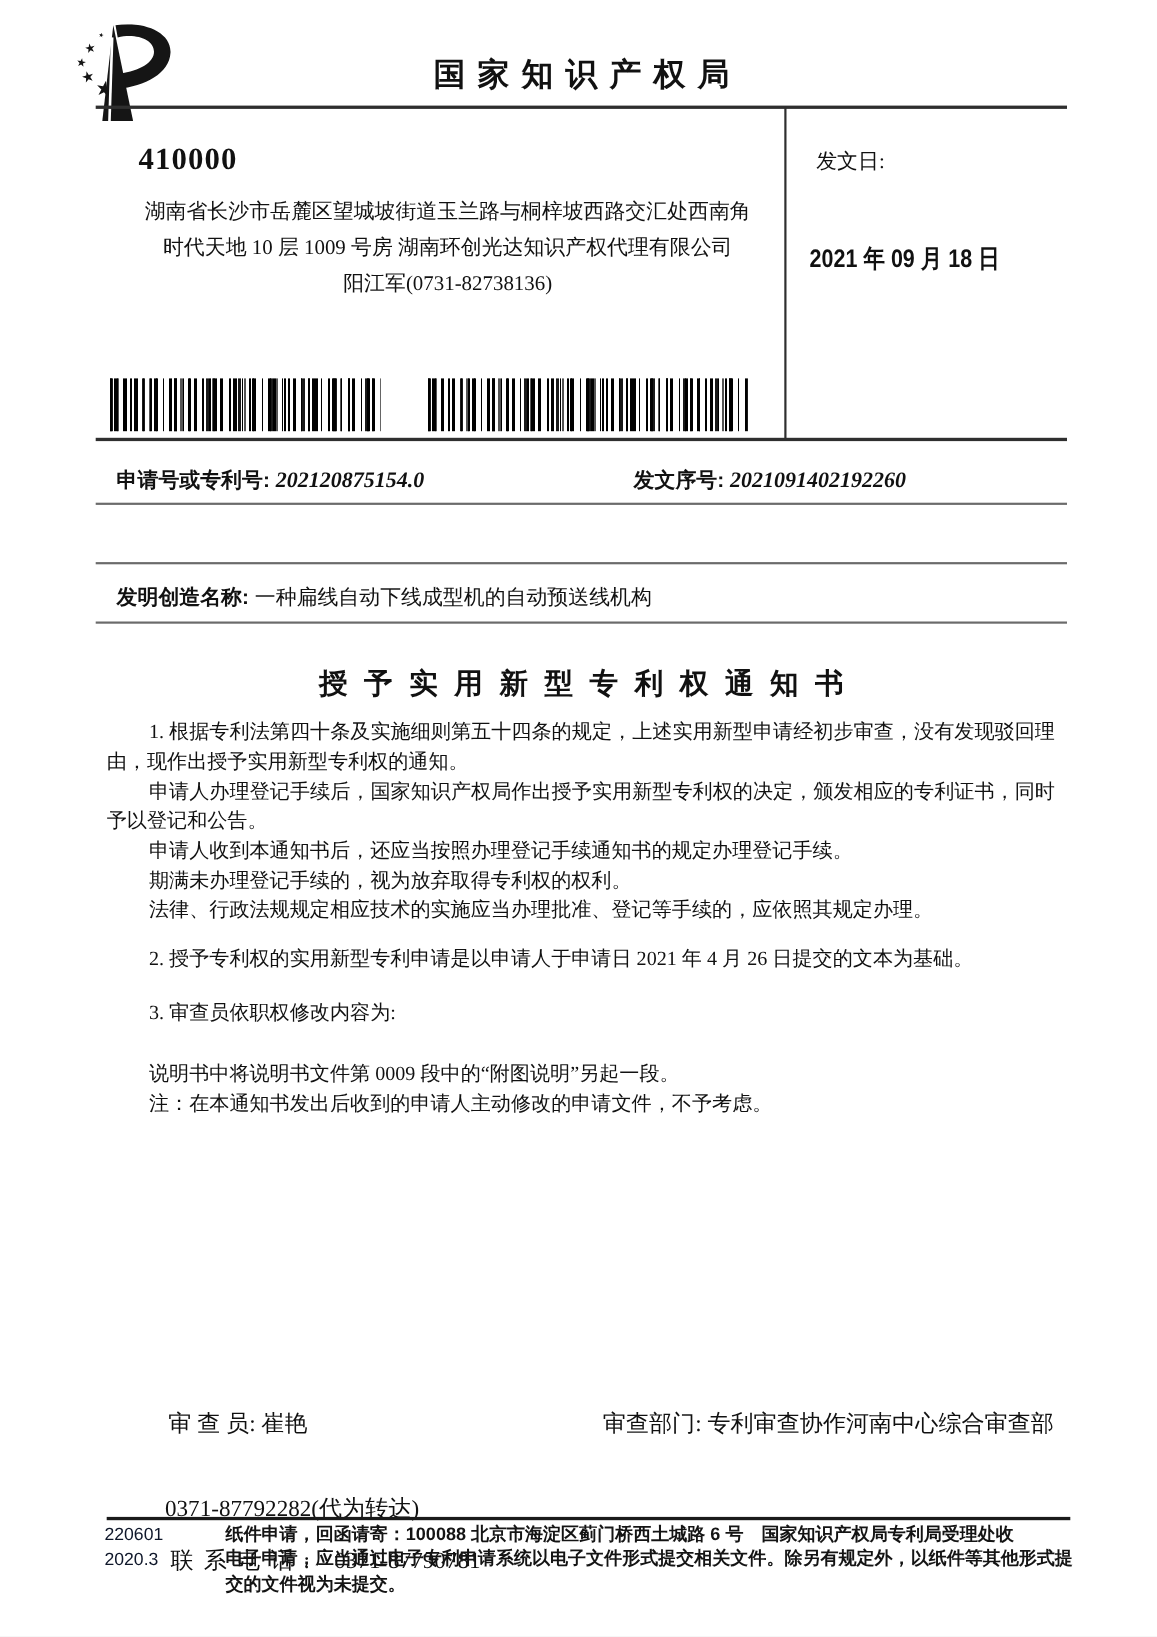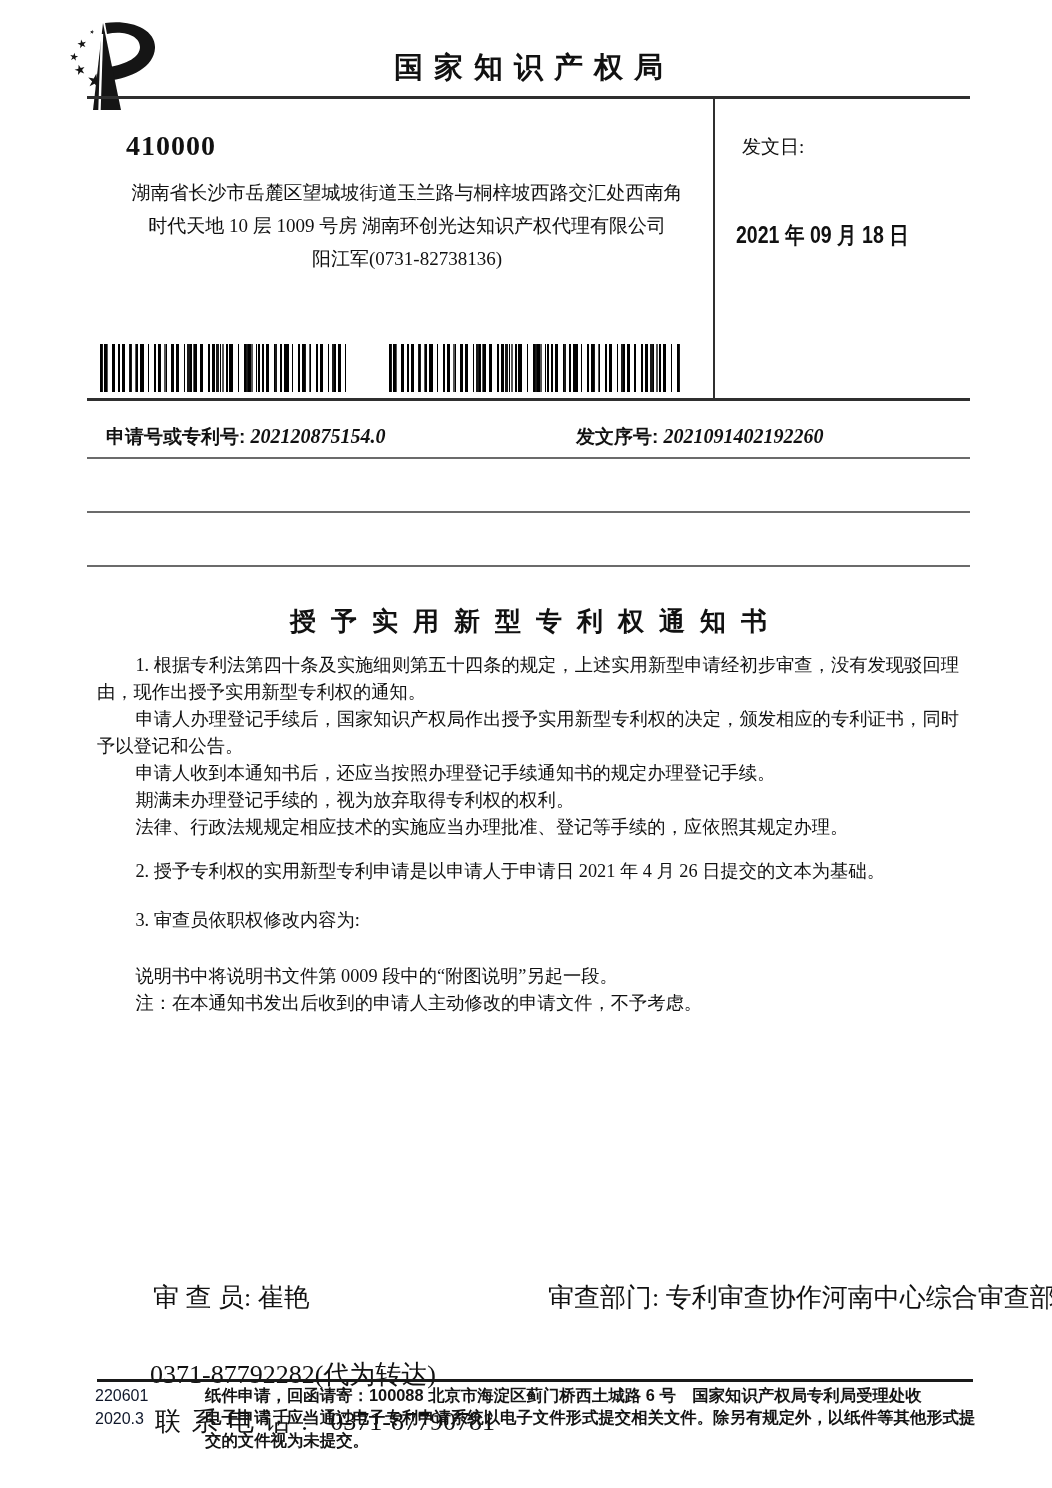--- a/index.html
+++ b/index.html
@@ -57,21 +57,21 @@
     font-weight:bold;font-size:26px;letter-spacing:15px;text-indent:15px;
     font-family:"Liberation Sans","DejaVu Sans",sans-serif;white-space:nowrap;
   }
   
   .notice-body{left:97px;top:652px;width:862px;font-size:18.3px;line-height:27px;text-align:justify;}
   .notice-body p{text-indent:2.1em;}
   .notice-body p.sp1{margin-top:17px;}
   .notice-body p.sp2{margin-top:22px;}
   .notice-body p.sp3{margin-top:29px;}
   
-  .sig{font-size:26px;white-space:nowrap;}
+  .sig{font-size:21px;white-space:nowrap;}
   .ls2{letter-spacing:2px;}
   .phone-val{margin-left:20px;}
   
   .footer-code{
     left:95px;font-family:"Liberation Sans","DejaVu Sans",sans-serif;
     font-size:16px;color:#0f172a;
   }
   .footer-text{
     left:205px;top:1384px;width:776px;
     font-family:"Liberation Sans","DejaVu Sans",sans-serif;
@@ -118,20 +118,23 @@
   <div class="abs info-row" style="top:424px;">
     <span class="info-label">申请号或专利号: </span><span class="info-value-bold">202120875154.0</span>
     <span class="col2">
       <span class="info-label">发文序号: </span><span class="info-value-bold">2021091402192260</span>
     </span>
   </div>
   <div class="abs rule-light" style="left:87px;top:457px;width:883px;height:2px;"></div>
 
   <div class="abs rule-light" style="left:87px;top:511px;width:883px;height:2px;"></div>
 
+  <div class="abs info-row" style="top:530px;">
+    <span class="info-label">发明创造名称: </span><span class="info-value">一种扁线自动下线成型机的自动预送线机构</span>
+  </div>
   <div class="abs rule-light" style="left:87px;top:565px;width:883px;height:2px;"></div>
 
   <div class="abs notice-title">授予实用新型专利权通知书</div>
 
   <div class="abs notice-body">
     <p>1. 根据专利法第四十条及实施细则第五十四条的规定，上述实用新型申请经初步审查，没有发现驳回理由，现作出授予实用新型专利权的通知。</p>
     <p>申请人办理登记手续后，国家知识产权局作出授予实用新型专利权的决定，颁发相应的专利证书，同时予以登记和公告。</p>
     <p>申请人收到本通知书后，还应当按照办理登记手续通知书的规定办理登记手续。</p>
     <p>期满未办理登记手续的，视为放弃取得专利权的权利。</p>
     <p>法律、行政法规规定相应技术的实施应当办理批准、登记等手续的，应依照其规定办理。</p>

